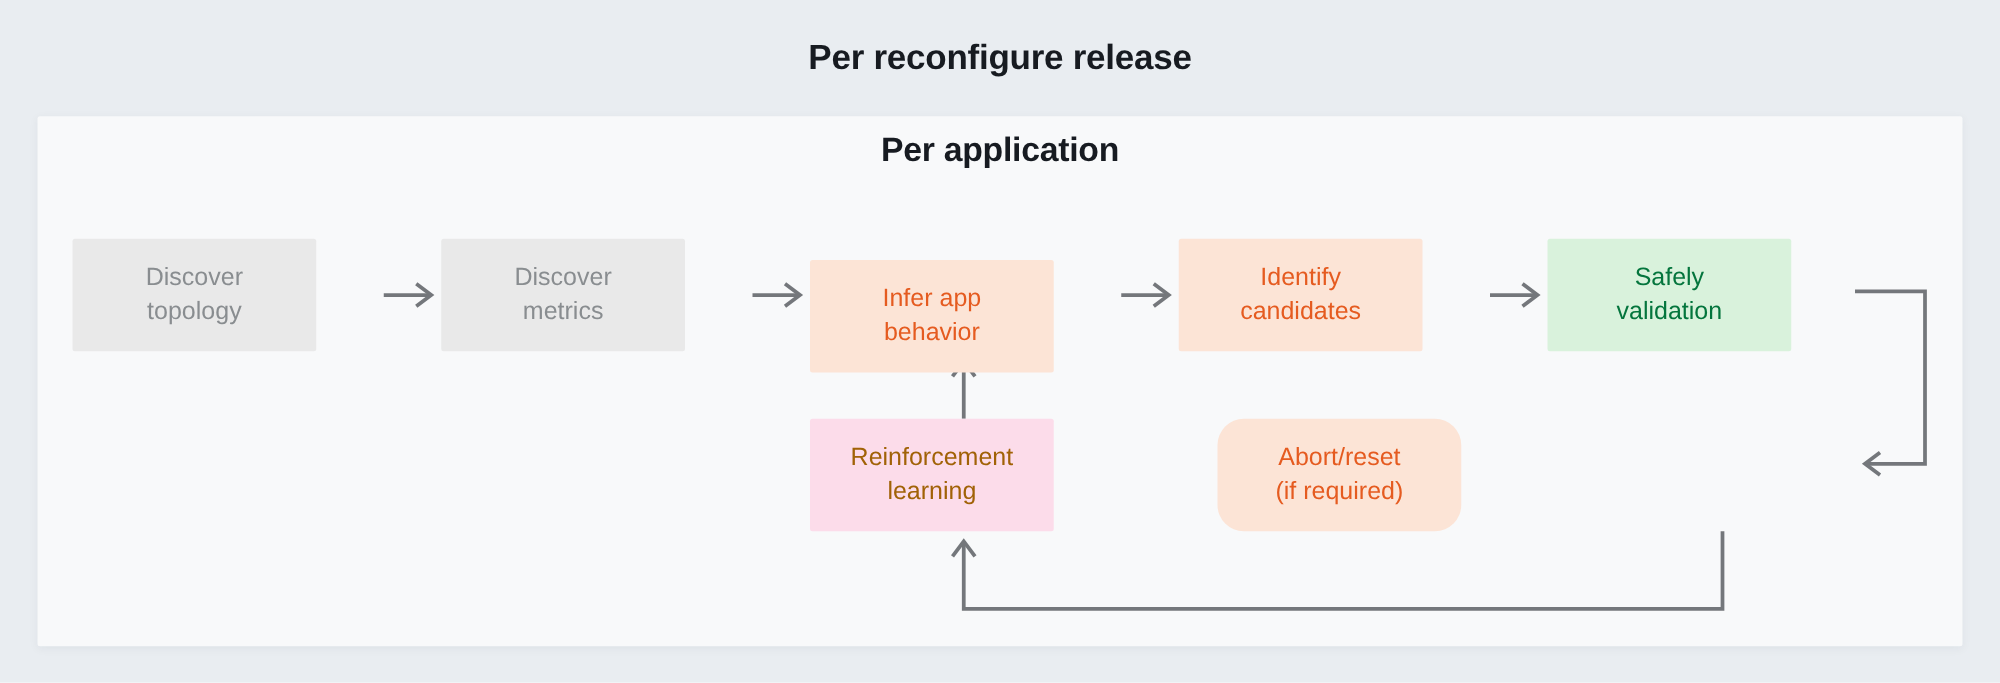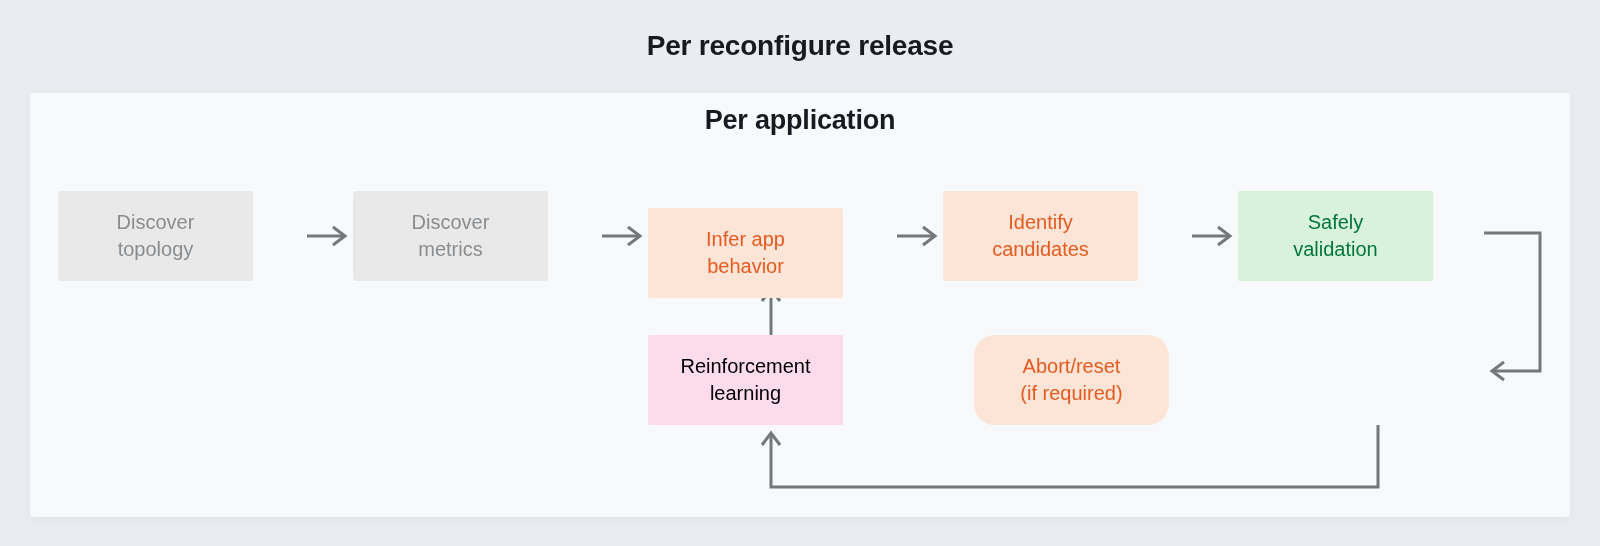--- a/index.html
+++ b/index.html
@@ -31,21 +31,21 @@
   .box {
     position: absolute; width: 195px; height: 90px;
     display: flex; flex-direction: column;
     align-items: center; justify-content: center;
     text-align: center; font-size: 20px; font-weight: 500;
     line-height: 1.35; border-radius: 2px;
   }
   .box.gray  { background: #e9e9e9; color: #898d90; }
   .box.peach { background: #fce4d6; color: #e55b20; }
   .box.green { background: #d9f2dc; color: #04753d; }
-  .box.pink  { background: #fcdcea; color: #000000; align-items: center; }
+  .box.pink  { background: #fcdcea; color: #a16207; align-items: center; }
 
   
   .b0 { left: 28px;   top: 98px;  }
   .b1 { left: 323px;  top: 98px;  }
   .b2 { left: 618px;  top: 115px;  }
   .b3 { left: 913px;  top: 98px;  }
   .b4 { left: 1208px; top: 98px;  }
   .b5 { left: 618px;  top: 242px; }
   .b6 { left: 944px;  top: 242px; border-radius: 21px; }
   .b7 { left: 1208px; top: 242px; }

